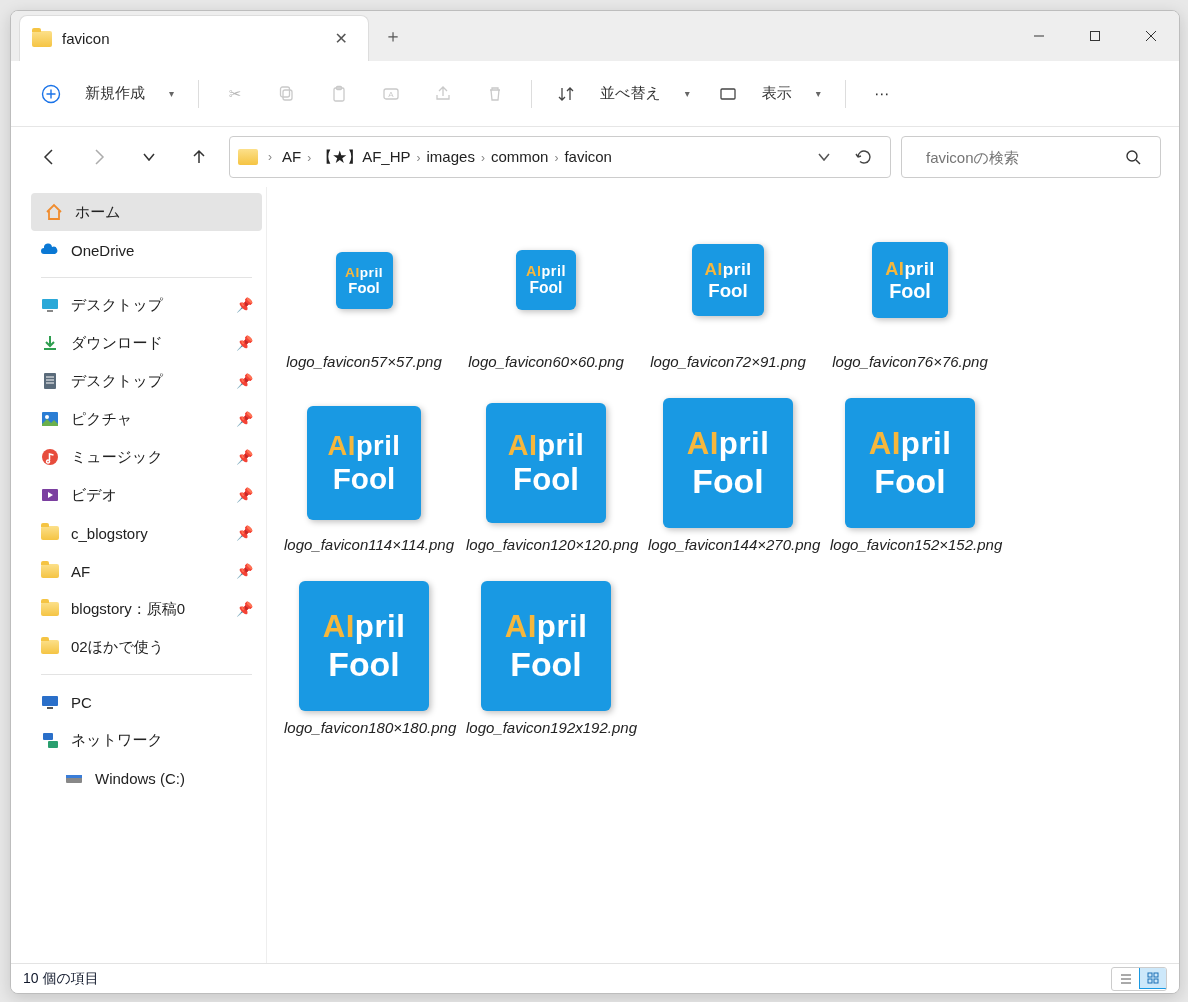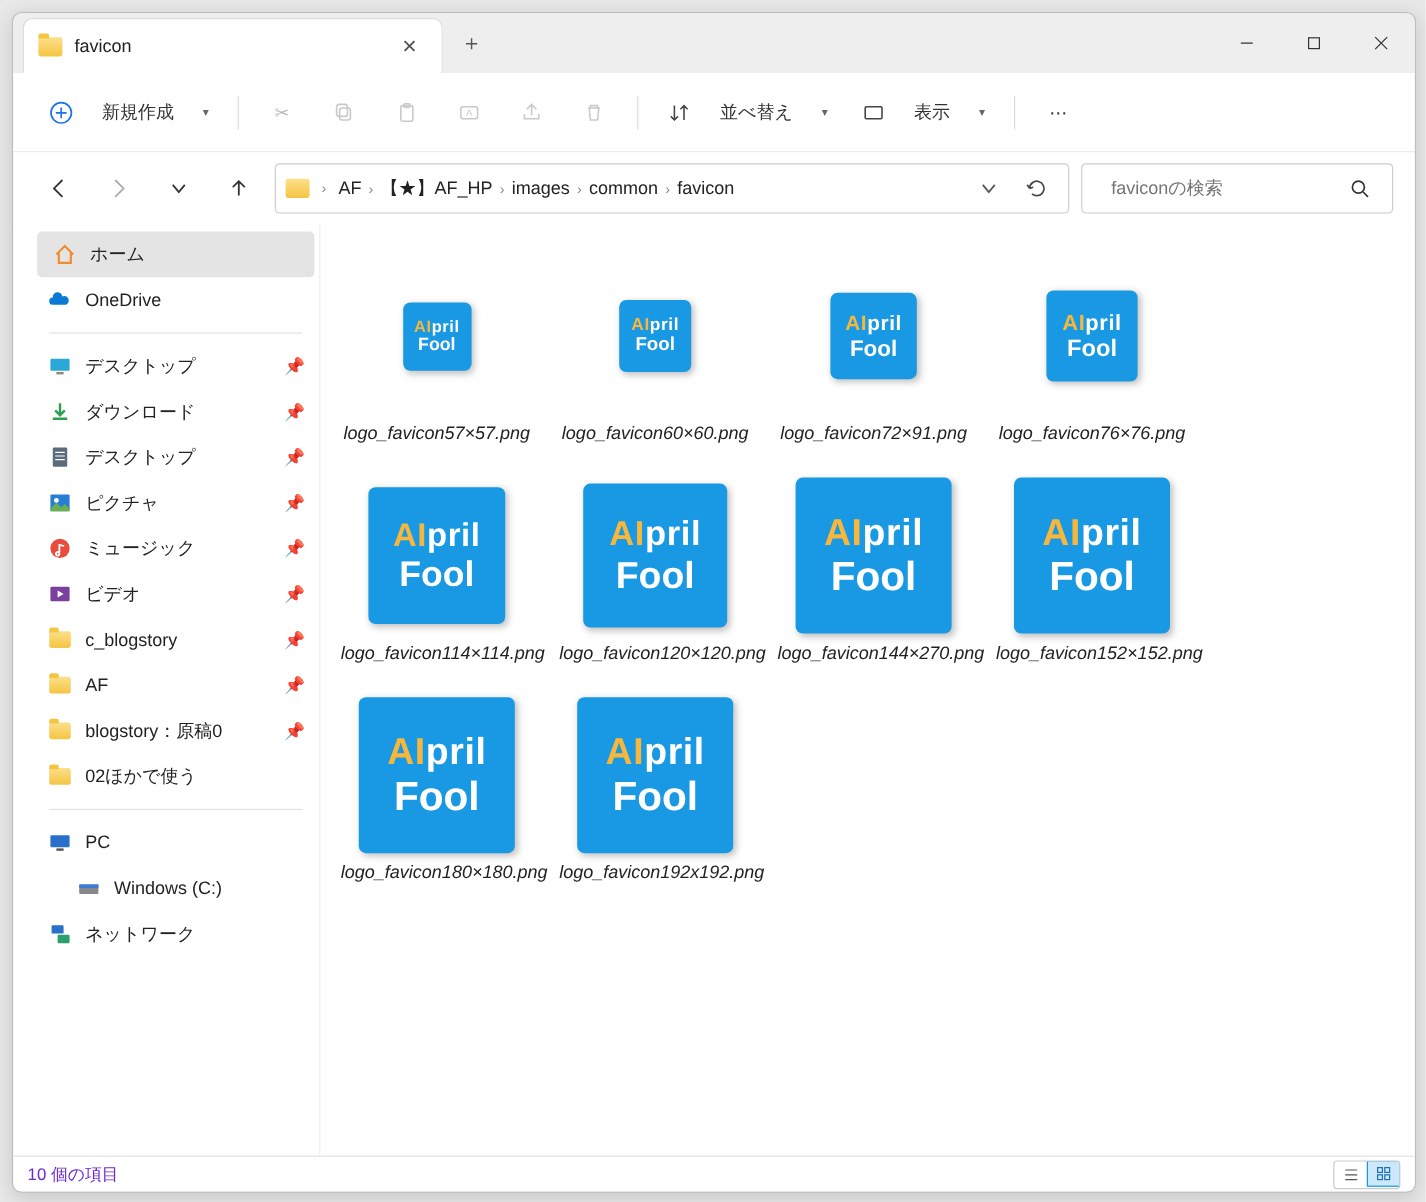--- a/index.html
+++ b/index.html
@@ -57,21 +57,21 @@
 .content { flex: 1; padding: 20px 6px; overflow-y: auto; }
 .grid { display: flex; flex-wrap: wrap; gap: 10px 0; }
 .file { width: 182px; display: flex; flex-direction: column; align-items: center; padding: 8px; }
 .thumb-wrap { height: 130px; display:flex; align-items:center; justify-content:center; }
 .thumb { background: #1999e3; border-radius: 6px; display: flex; flex-direction: column; align-items: center; justify-content: center; box-shadow: 2px 2px 6px rgba(0,0,0,0.25); }
 .thumb .l1 { color: #fff; font-weight: 800; letter-spacing: 0.5px; }
 .thumb .l1 .a { color: #f6b73c; }
 .thumb .l2 { color: #fff; font-weight: 800; }
 .fname { text-align: center; font-size: 15px; color: #222; margin-top: 6px; line-height: 1.4; max-width: 160px; font-style: italic; }
 
-.statusbar { height: 30px; border-top: 1px solid #e3e3e3; background: #fff; display: flex; align-items: center; padding: 0 12px; font-size: 14px; color: #6d28d9; }
+.statusbar { height: 30px; border-top: 1px solid #e3e3e3; background: #fff; display: flex; align-items: center; padding: 0 12px; font-size: 14px; color: #0f172a; }
 .statusbar .spacer { flex: 1; }
 .view-toggle { display: flex; border: 1px solid #ccc; border-radius: 3px; overflow: hidden; }
 .view-toggle div { width: 28px; height: 22px; display:flex; align-items:center; justify-content:center; font-size: 12px; }
 .view-toggle .active { background: #cde8fa; border: 1px solid #1999e3; margin: -1px; }
 
 svg { display: block; }
 </style>
 </head>
 <body>
 
@@ -345,37 +345,37 @@
       <div class="side-divider"></div>
       <div class="side-item">
         <span class="sicon">
             <svg width="20" height="20" viewBox="0 0 20 20">
               <rect x="2" y="4" width="16" height="10" rx="1" fill="#2a6fc9"></rect>
               <rect x="7" y="15" width="6" height="2" fill="#555"></rect>
             </svg>
           </span>
         <span>PC</span>
       </div>
+      <div class="side-item">
+        <span class="sicon">
+            <svg width="20" height="20" viewBox="0 0 20 20">
+              <rect x="3" y="3" width="10" height="7" rx="1" fill="#2a6fc9"></rect>
+              <rect x="8" y="11" width="10" height="7" rx="1" fill="#2a9f6f"></rect>
+            </svg>
+          </span>
+        <span>ネットワーク</span>
+      </div>
       <div class="side-item indent">
         <span class="sicon">
             <svg width="20" height="20" viewBox="0 0 20 20">
               <rect x="2" y="7" width="16" height="8" rx="1" fill="#888"></rect>
               <rect x="2" y="7" width="16" height="3" fill="#3a7dd8"></rect>
             </svg>
           </span>
         <span>Windows (C:)</span>
-      </div>
-      <div class="side-item">
-        <span class="sicon">
-            <svg width="20" height="20" viewBox="0 0 20 20">
-              <rect x="3" y="3" width="10" height="7" rx="1" fill="#2a6fc9"></rect>
-              <rect x="8" y="11" width="10" height="7" rx="1" fill="#2a9f6f"></rect>
-            </svg>
-          </span>
-        <span>ネットワーク</span>
       </div>
     </div>
 
     <div class="content">
       <div class="grid" id="file-grid">
           <div class="file">
     <div class="thumb-wrap">
       <div class="thumb" style="width:57px;height:57px">
         <div class="l1" style="font-size:13.68px"><span class="a">AI</span>pril</div>
         <div class="l2" style="font-size:14.82px">Fool</div>

